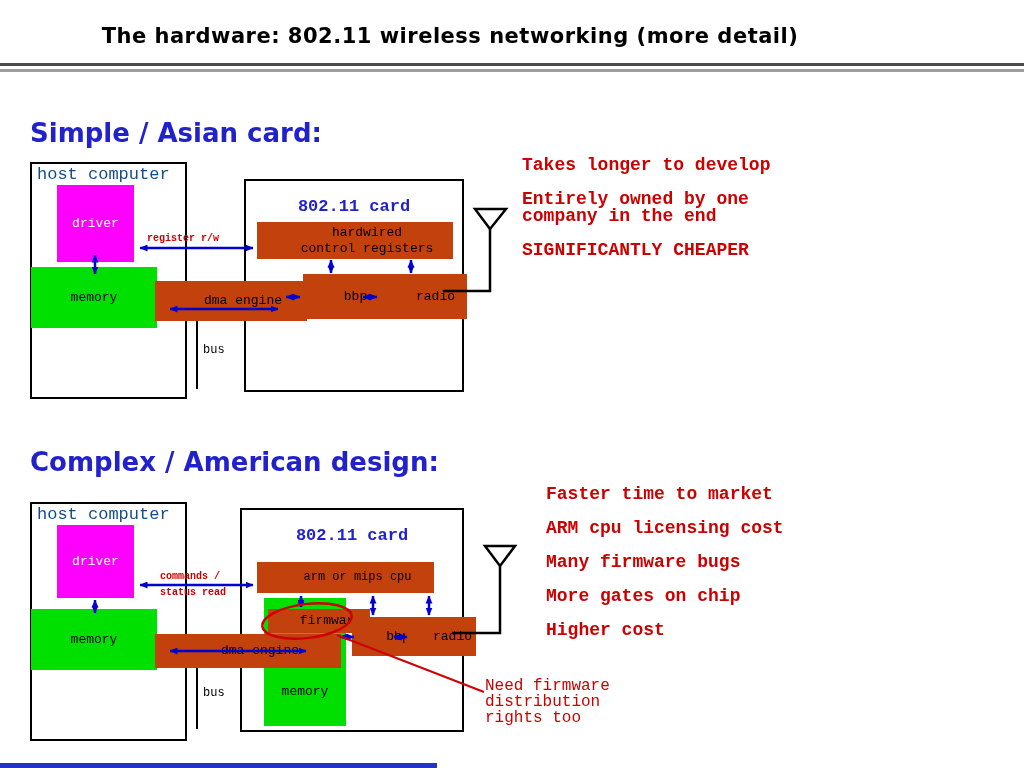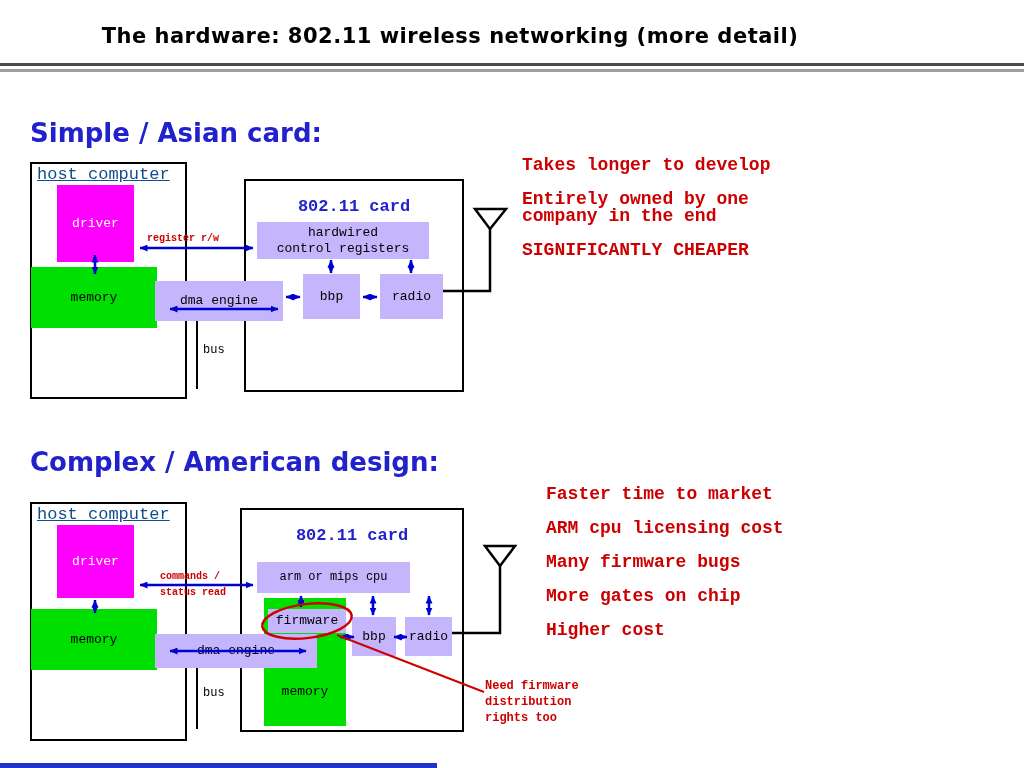--- a/index.html
+++ b/index.html
@@ -5,32 +5,32 @@
   html,body{margin:0;padding:0;}
   body{width:1024px;height:768px;background:#ffffff;overflow:hidden;font-family:"DejaVu Sans",sans-serif;}
   .slide{position:relative;width:1024px;height:768px;background:#ffffff;}
   .abs{position:absolute;}
   .mono{font-family:"Liberation Mono","DejaVu Sans Mono",monospace;}
   .title{top:24px;left:0;width:868px;text-align:center;font-size:21px;font-weight:bold;color:#000;letter-spacing:0.5px;margin-left:16px;}
   .title-rule{left:0;top:63px;width:1024px;height:3px;border-top:3px solid #4a4a4a;border-bottom:3px solid #9d9d9d;background:#fff;}
   .heading{font-size:26px;font-weight:bold;color:#2222cc;white-space:nowrap;}
   .outline-box{border:2px solid #000;background:#fff;z-index:1;}
   .fill-box{display:flex;align-items:center;justify-content:center;text-align:center;z-index:2;}
-  .pink{background:#c4b5fd;color:#000;}
+  .pink{background:#c2410c;color:#000;padding-left:24px;}
   .magenta{background:#ff00ff;color:#fff;}
   .green{background:#00e000;color:#000;}
   .box-label{font-size:13px;line-height:1.2;white-space:pre-line;}
   .cpu-label{font-size:12px;}
-  .host-label{position:absolute;left:5px;top:1px;font-size:17px;color:#104e8b;white-space:nowrap;text-decoration:underline;}
+  .host-label{position:absolute;left:5px;top:1px;font-size:17px;color:#104e8b;white-space:nowrap;}
   .card-label{position:absolute;left:0;top:16px;width:100%;text-align:center;font-size:17px;font-weight:bold;color:#2222cc;}
   .lbl{z-index:10;}
   .red-small{color:#cc0000;font-weight:bold;font-size:10px;white-space:nowrap;}
   .bus{font-size:12px;color:#000;}
   .note{color:#cc0000;font-weight:bold;font-size:18px;line-height:17px;margin-bottom:17px;white-space:pre-line;}
-  .callout{color:#cc0000;font-weight:bold;font-size:12px;line-height:16px;white-space:pre-line;z-index:10;}
+  .callout{color:#cc0000;font-weight:normal;font-size:16px;line-height:16px;white-space:pre-line;z-index:10;}
   svg.overlay{position:absolute;left:0;top:0;z-index:5;pointer-events:none;}
   .bottom-rule{left:0;top:763px;width:437px;height:5px;background:#2233cc;}
 </style>
 </head>
 <body>
 
 <div class="slide">
 
   <div class="abs title">The hardware: 802.11 wireless networking (more detail)</div>
   <div class="abs title-rule"></div>

